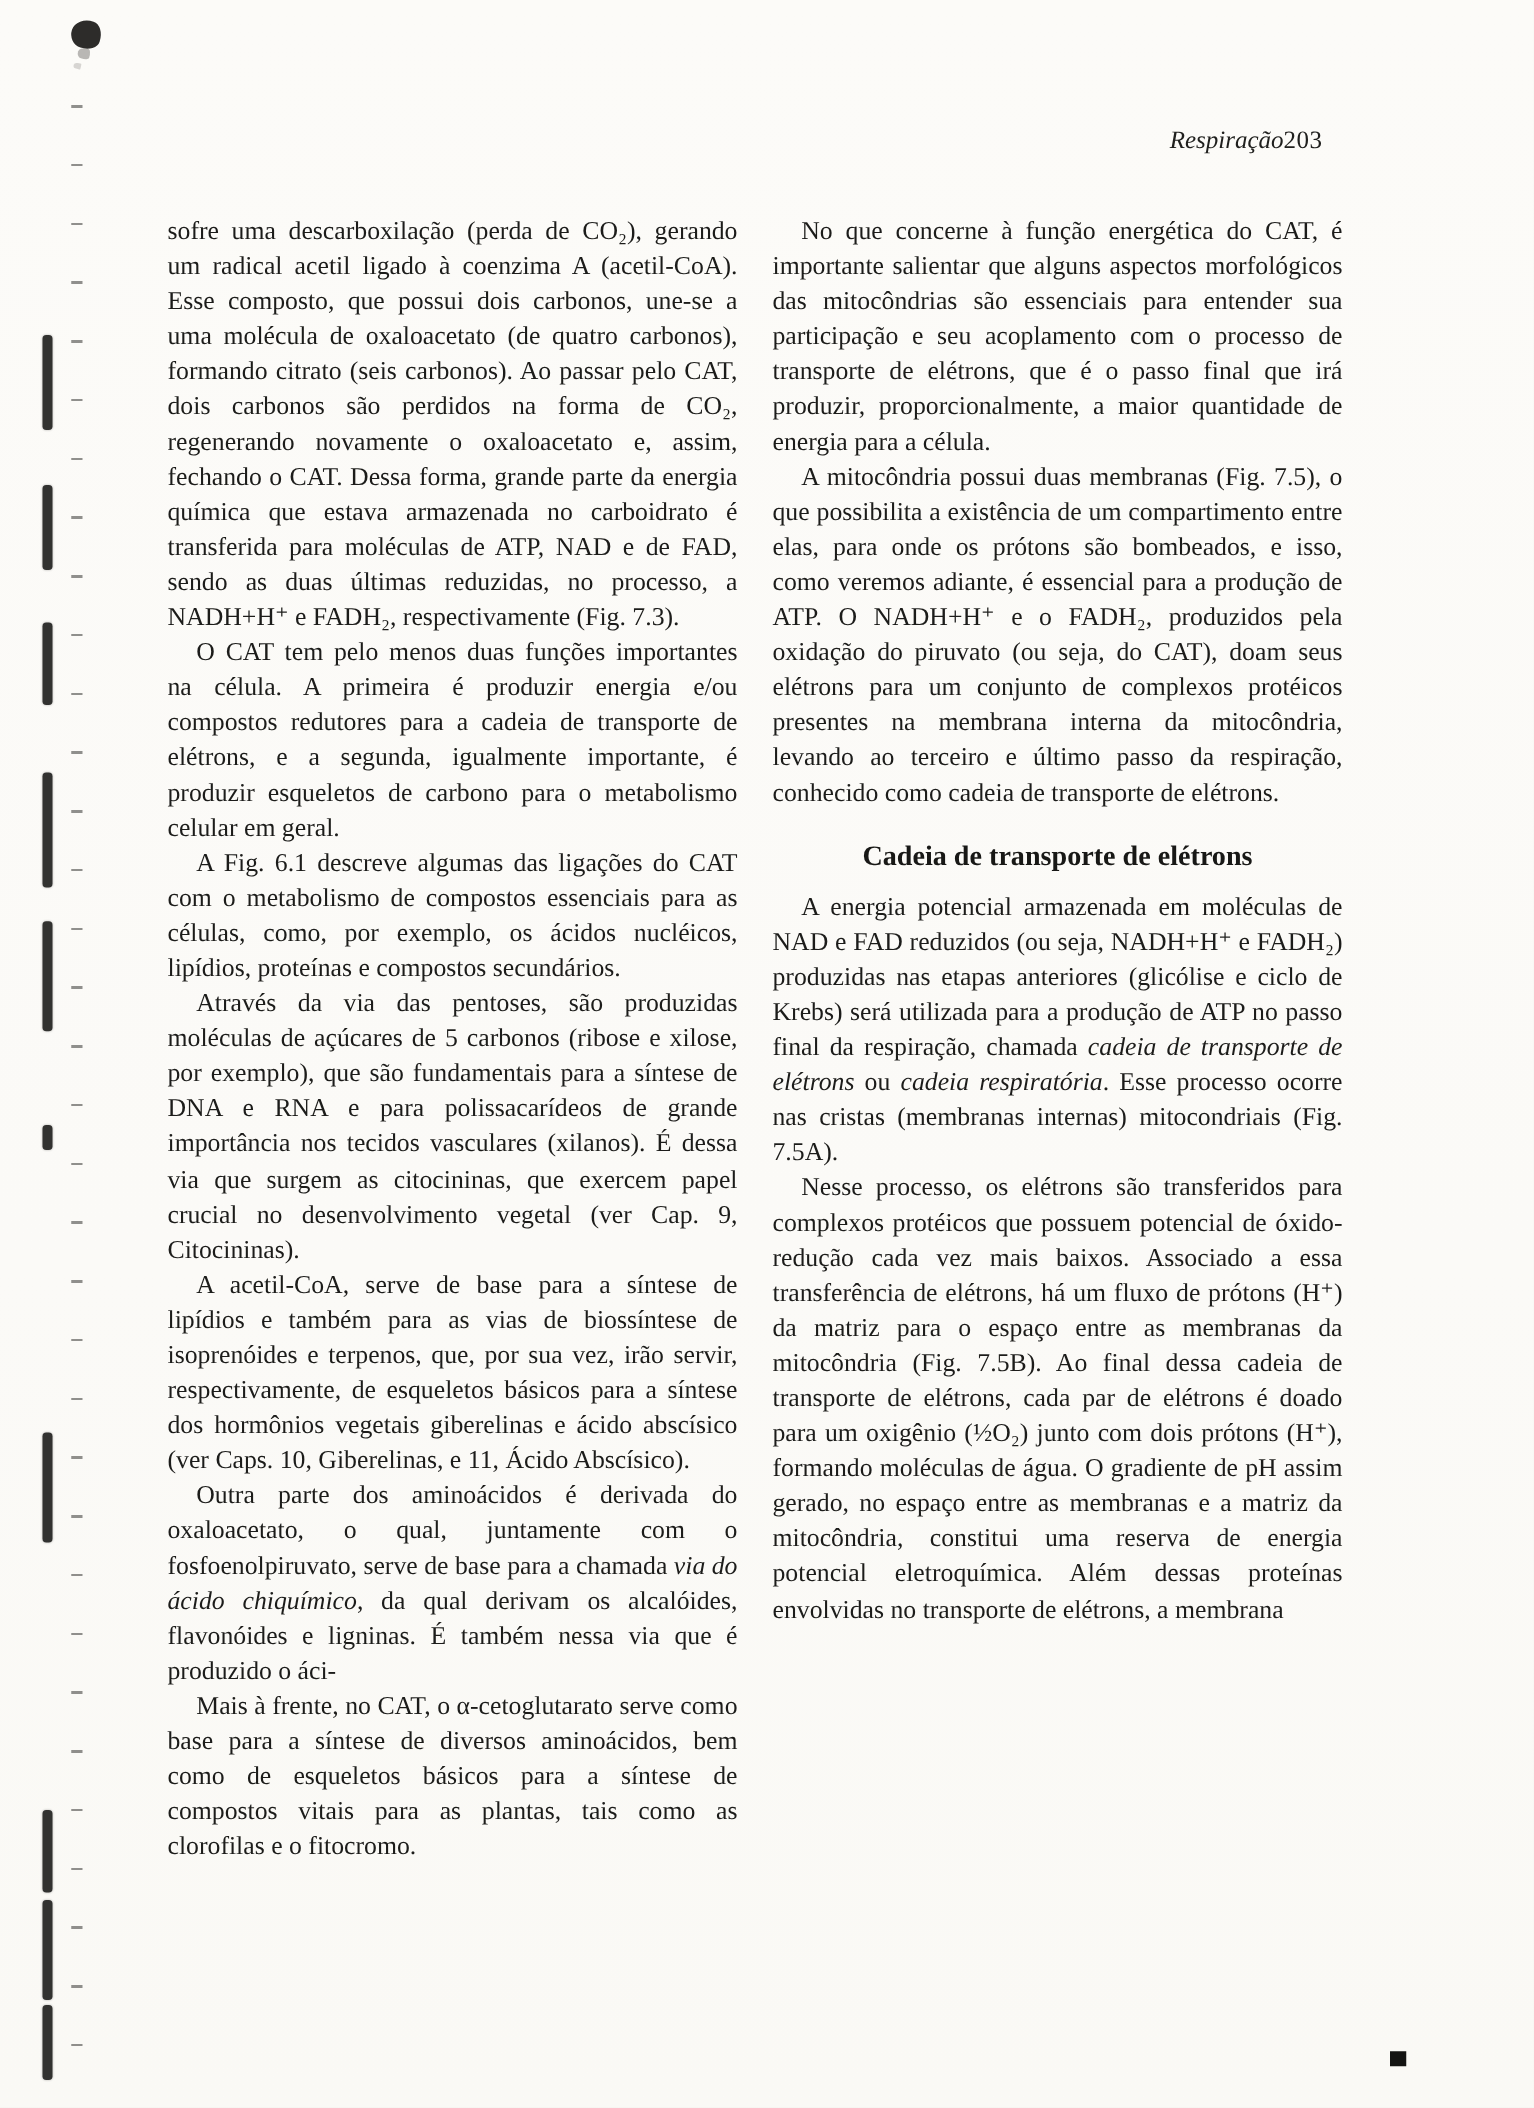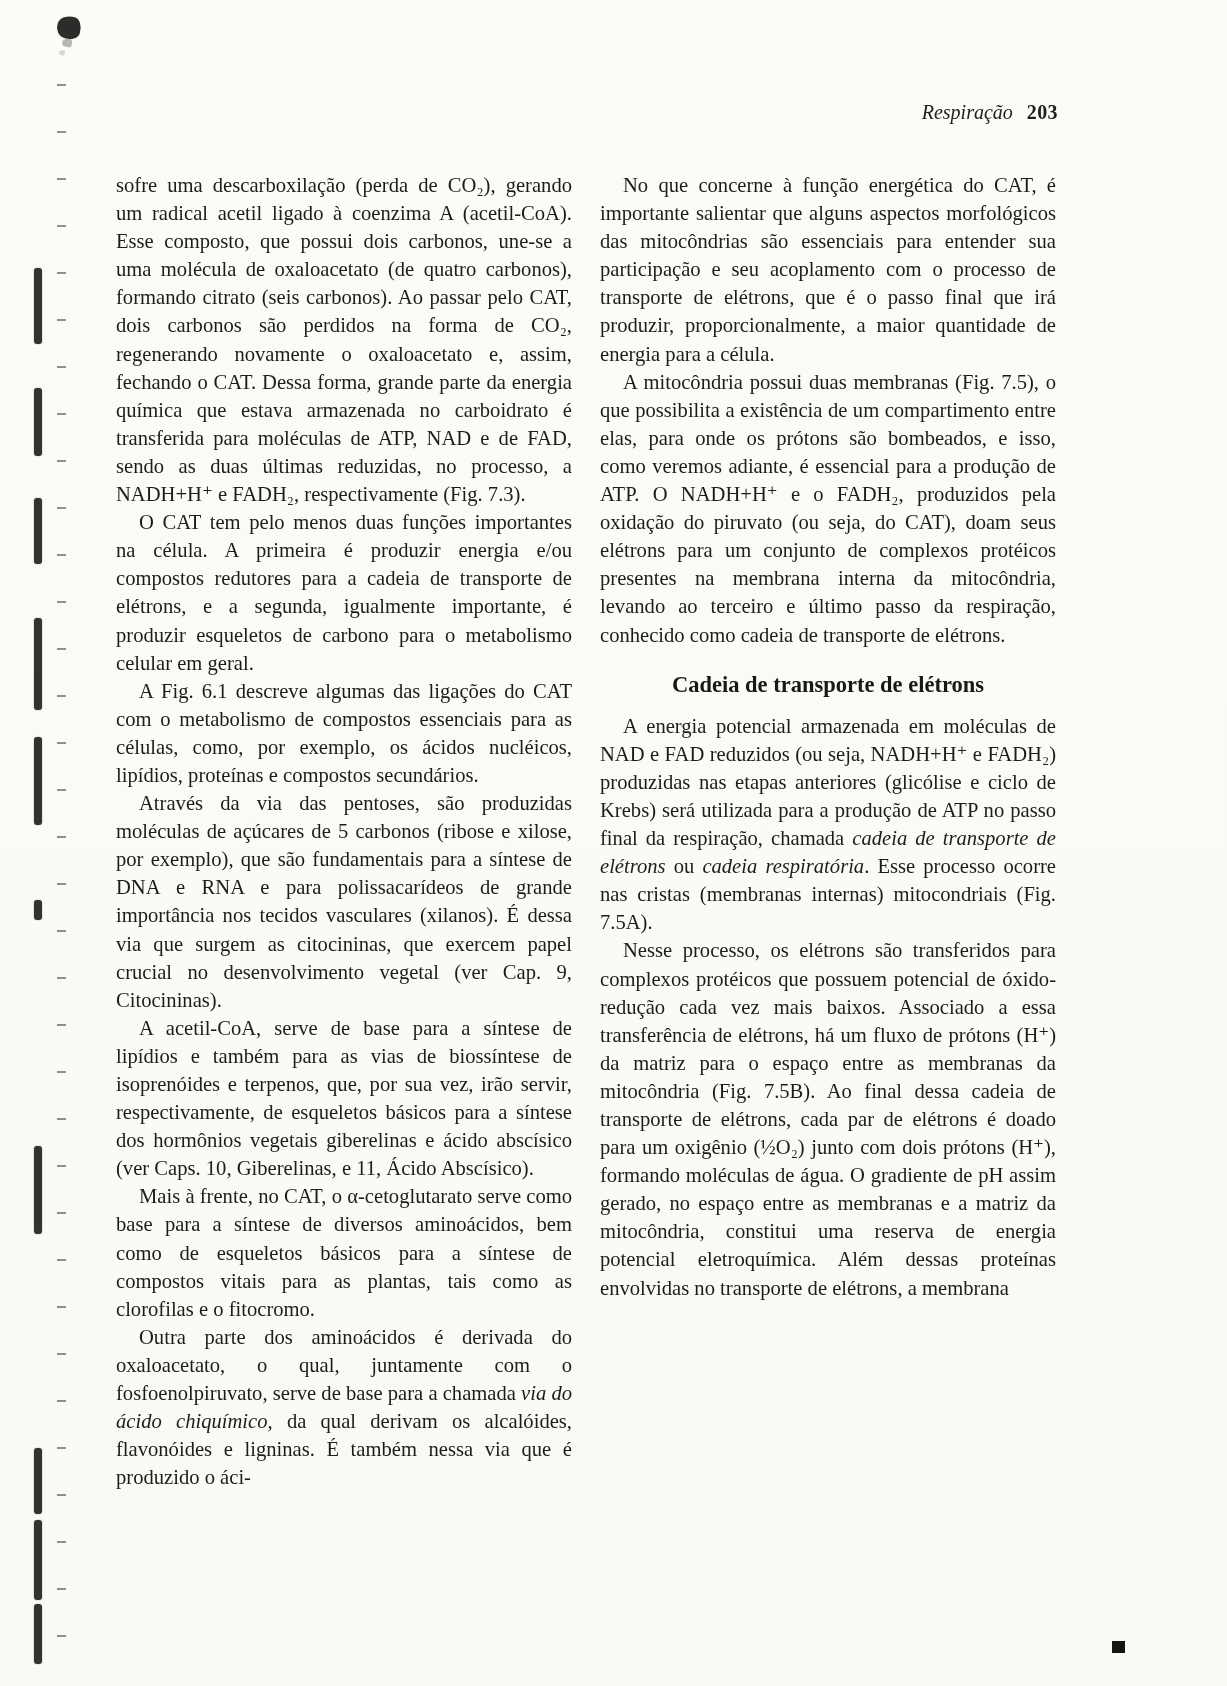--- a/index.html
+++ b/index.html
@@ -12,24 +12,24 @@
   .page{
     position:relative;width:1227px;height:1686px;overflow:hidden;
     background:linear-gradient(180deg,#fcfbf8 0%,#fbfaf7 60%,#faf9f5 100%);
   }
   
   .header{
     position:absolute;top:101px;left:120px;width:938px;
     text-align:right;font-size:20px;color:#20201e;
   }
   .running-title{font-style:italic;}
-  .page-number{font-weight:700;letter-spacing:.4px;margin-left:14px;}
+  .page-number{font-weight:400;letter-spacing:.4px;}
   
   .columns{
-    position:absolute;left:116px;top:171px;width:940px;
+    position:absolute;left:134px;top:171px;width:940px;
     display:flex;gap:28px;
   }
   .col{
     width:456px;
     text-align:justify;
     font-size:20.6px;line-height:28.1px;
     color:#1c1c1a;
   }
   .para{margin:0;}
   .para.indent{text-indent:23px;}
@@ -75,22 +75,22 @@
     <span class="running-title">Respiração</span><span class="page-number">203</span>
   </div>
 
   <div class="columns">
     <div class="col col-left">
         <p class="para"><span>sofre uma descarboxilação (perda de CO₂), gerando um radical acetil ligado à coenzima A (acetil-CoA). Esse composto, que possui dois carbonos, une-se a uma molécula de oxaloacetato (de quatro carbonos), formando citrato (seis carbonos). Ao passar pelo CAT, dois carbonos são perdidos na forma de CO₂, regenerando novamente o oxaloacetato e, assim, fechando o CAT. Dessa forma, grande parte da energia química que estava armazenada no carboidrato é transferida para moléculas de ATP, NAD e de FAD, sendo as duas últimas reduzidas, no processo, a NADH+H⁺ e FADH₂, respectivamente (Fig. 7.3).</span></p>
         <p class="para indent"><span>O CAT tem pelo menos duas funções importantes na célula. A primeira é produzir energia e/ou compostos redutores para a cadeia de transporte de elétrons, e a segunda, igualmente importante, é produzir esqueletos de carbono para o metabolismo celular em geral.</span></p>
         <p class="para indent"><span>A Fig. 6.1 descreve algumas das ligações do CAT com o metabolismo de compostos essenciais para as células, como, por exemplo, os ácidos nucléicos, lipídios, proteínas e compostos secundários.</span></p>
         <p class="para indent"><span>Através da via das pentoses, são produzidas moléculas de açúcares de 5 carbonos (ribose e xilose, por exemplo), que são fundamentais para a síntese de DNA e RNA e para polissacarídeos de grande importância nos tecidos vasculares (xilanos). É dessa via que surgem as citocininas, que exercem papel crucial no desenvolvimento vegetal (ver Cap. 9, Citocininas).</span></p>
         <p class="para indent"><span>A acetil-CoA, serve de base para a síntese de lipídios e também para as vias de biossíntese de isoprenóides e terpenos, que, por sua vez, irão servir, respectivamente, de esqueletos básicos para a síntese dos hormônios vegetais giberelinas e ácido abscísico (ver Caps. 10, Giberelinas, e 11, Ácido Abscísico).</span></p>
+        <p class="para indent"><span>Outra parte dos aminoácidos é derivada do oxaloacetato, o qual, juntamente com o fosfoenolpiruvato, serve de base para a chamada </span><span class="it">via do ácido chiquímico</span><span>, da qual derivam os alcalóides, flavonóides e ligninas. É também nessa via que é produzido o áci-</span></p>
         <p class="para indent"><span>Mais à frente, no CAT, o α-cetoglutarato serve como base para a síntese de diversos aminoácidos, bem como de esqueletos básicos para a síntese de compostos vitais para as plantas, tais como as clorofilas e o fitocromo.</span></p>
-        <p class="para indent"><span>Outra parte dos aminoácidos é derivada do oxaloacetato, o qual, juntamente com o fosfoenolpiruvato, serve de base para a chamada </span><span class="it">via do ácido chiquímico</span><span>, da qual derivam os alcalóides, flavonóides e ligninas. É também nessa via que é produzido o áci-</span></p>
       </div>
     <div class="col col-right">
         <p class="para indent"><span>No que concerne à função energética do CAT, é importante salientar que alguns aspectos morfológicos das mitocôndrias são essenciais para entender sua participação e seu acoplamento com o processo de transporte de elétrons, que é o passo final que irá produzir, proporcionalmente, a maior quantidade de energia para a célula.</span></p>
         <p class="para indent"><span>A mitocôndria possui duas membranas (Fig. 7.5), o que possibilita a existência de um compartimento entre elas, para onde os prótons são bombeados, e isso, como veremos adiante, é essencial para a produção de ATP. O NADH+H⁺ e o FADH₂, produzidos pela oxidação do piruvato (ou seja, do CAT), doam seus elétrons para um conjunto de complexos protéicos presentes na membrana interna da mitocôndria, levando ao terceiro e último passo da respiração, conhecido como cadeia de transporte de elétrons.</span></p>
         <h2 class="sec-heading">Cadeia de transporte de elétrons</h2>
         <p class="para indent"><span>A energia potencial armazenada em moléculas de NAD e FAD reduzidos (ou seja, NADH+H⁺ e FADH₂) produzidas nas etapas anteriores (glicólise e ciclo de Krebs) será utilizada para a produção de ATP no passo final da respiração, chamada </span><span class="it">cadeia de transporte de elétrons</span><span> ou </span><span class="it">cadeia respiratória</span><span>. Esse processo ocorre nas cristas (membranas internas) mitocondriais (Fig. 7.5A).</span></p>
         <p class="para indent"><span>Nesse processo, os elétrons são transferidos para complexos protéicos que possuem potencial de óxido-redução cada vez mais baixos. Associado a essa transferência de elétrons, há um fluxo de prótons (H⁺) da matriz para o espaço entre as membranas da mitocôndria (Fig. 7.5B). Ao final dessa cadeia de transporte de elétrons, cada par de elétrons é doado para um oxigênio (½O₂) junto com dois prótons (H⁺), formando moléculas de água. O gradiente de pH assim gerado, no espaço entre as membranas e a matriz da mitocôndria, constitui uma reserva de energia potencial eletroquímica. Além dessas proteínas envolvidas no transporte de elétrons, a membrana</span></p>
       </div>
   </div>
 

